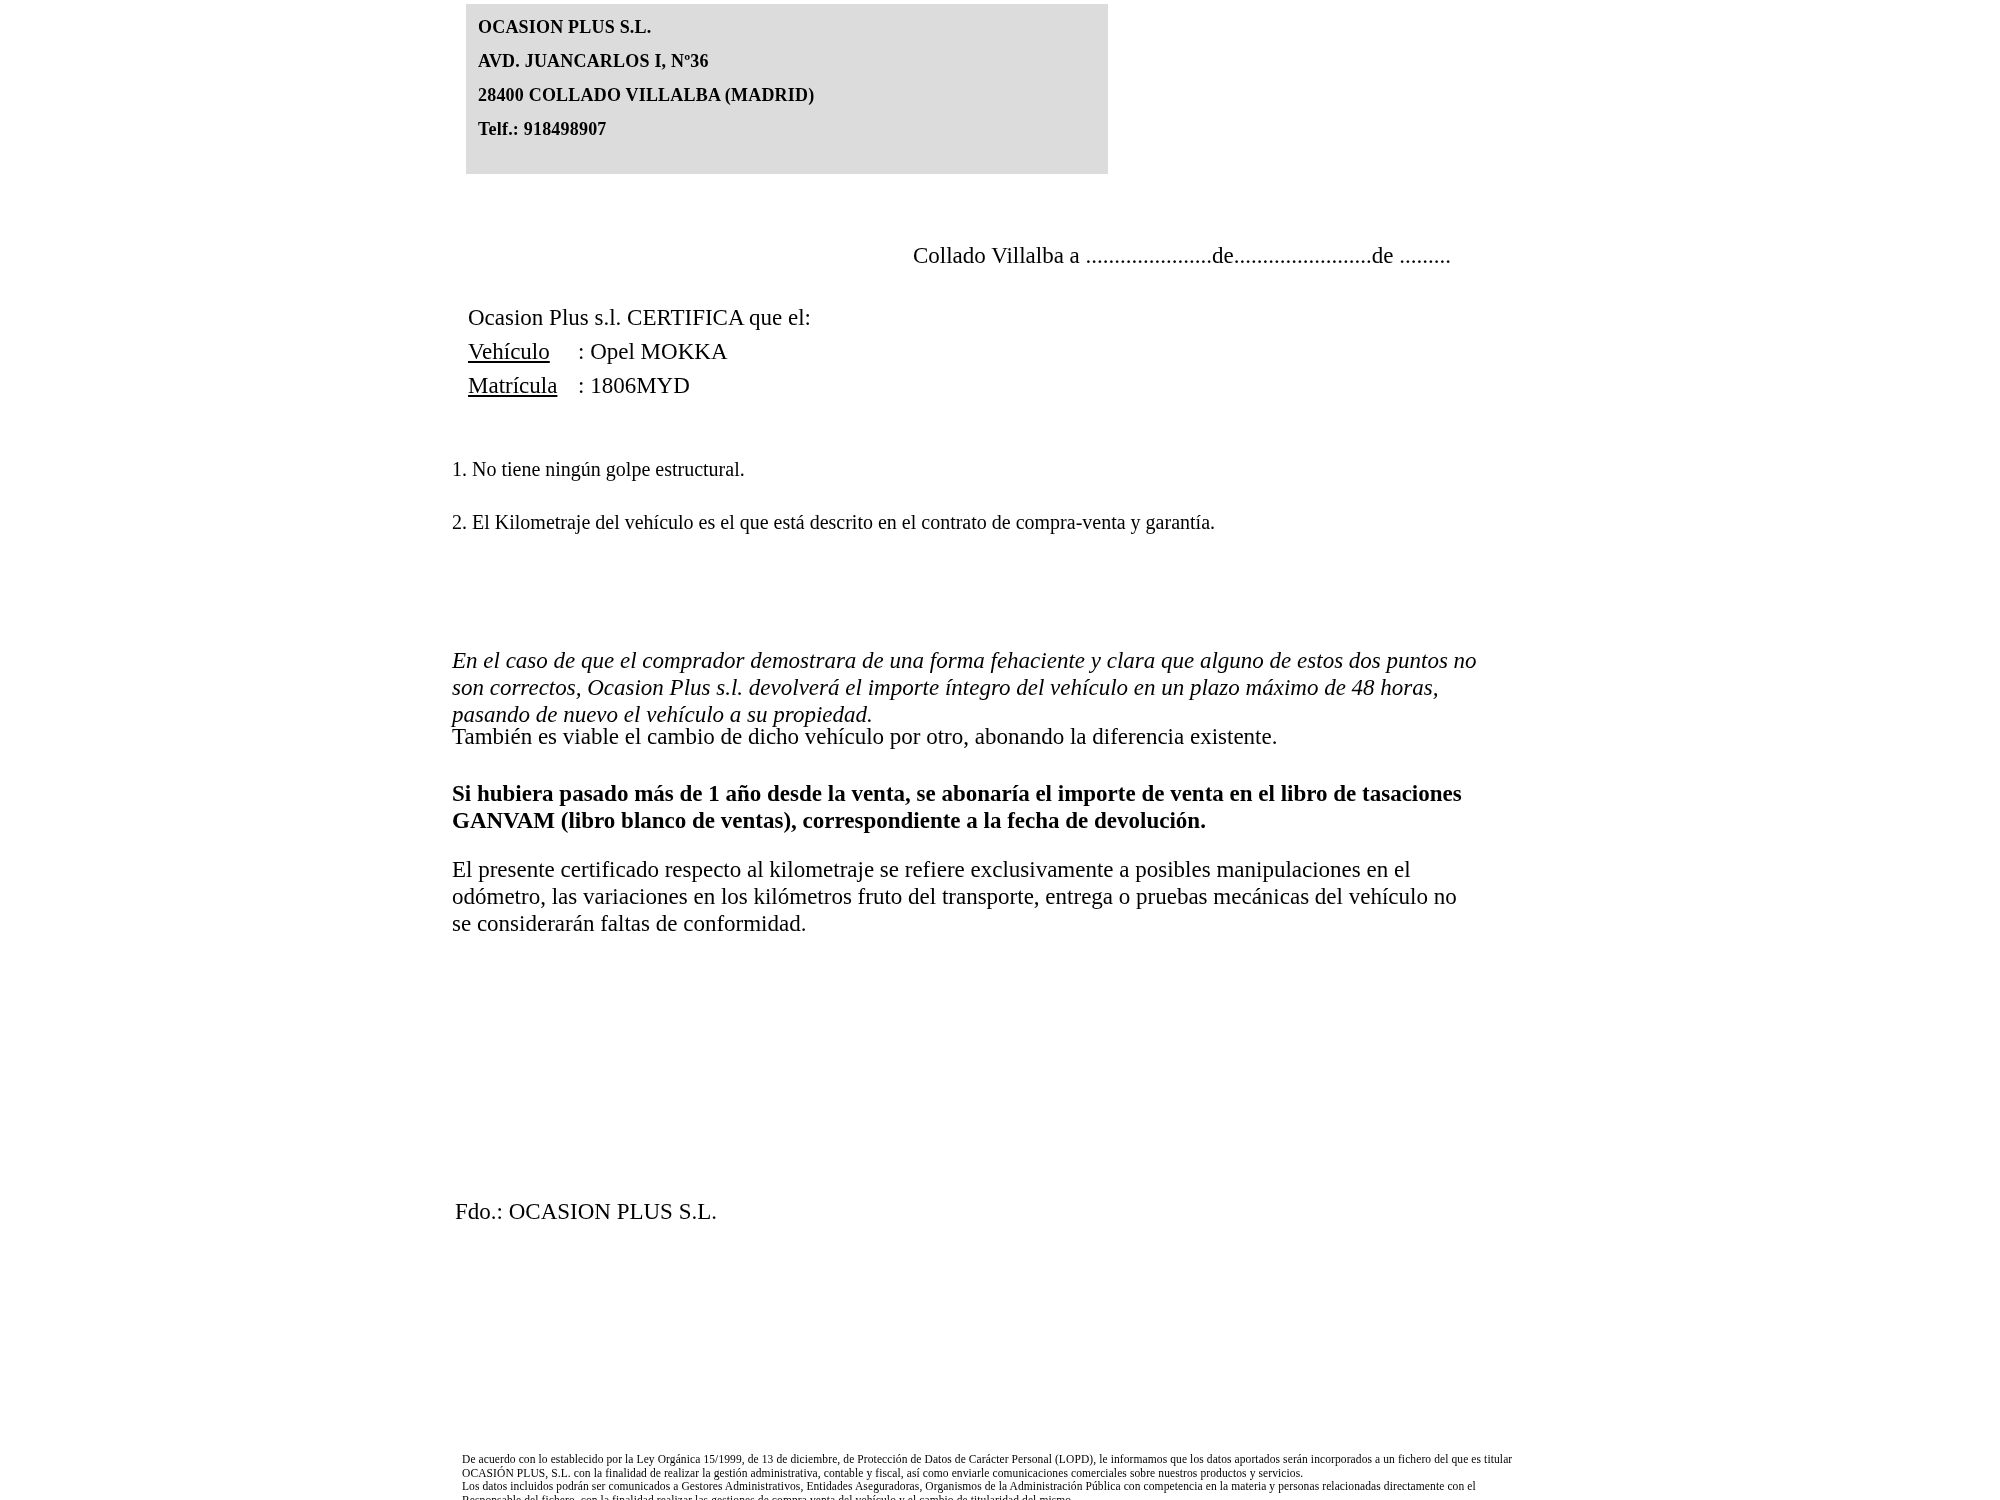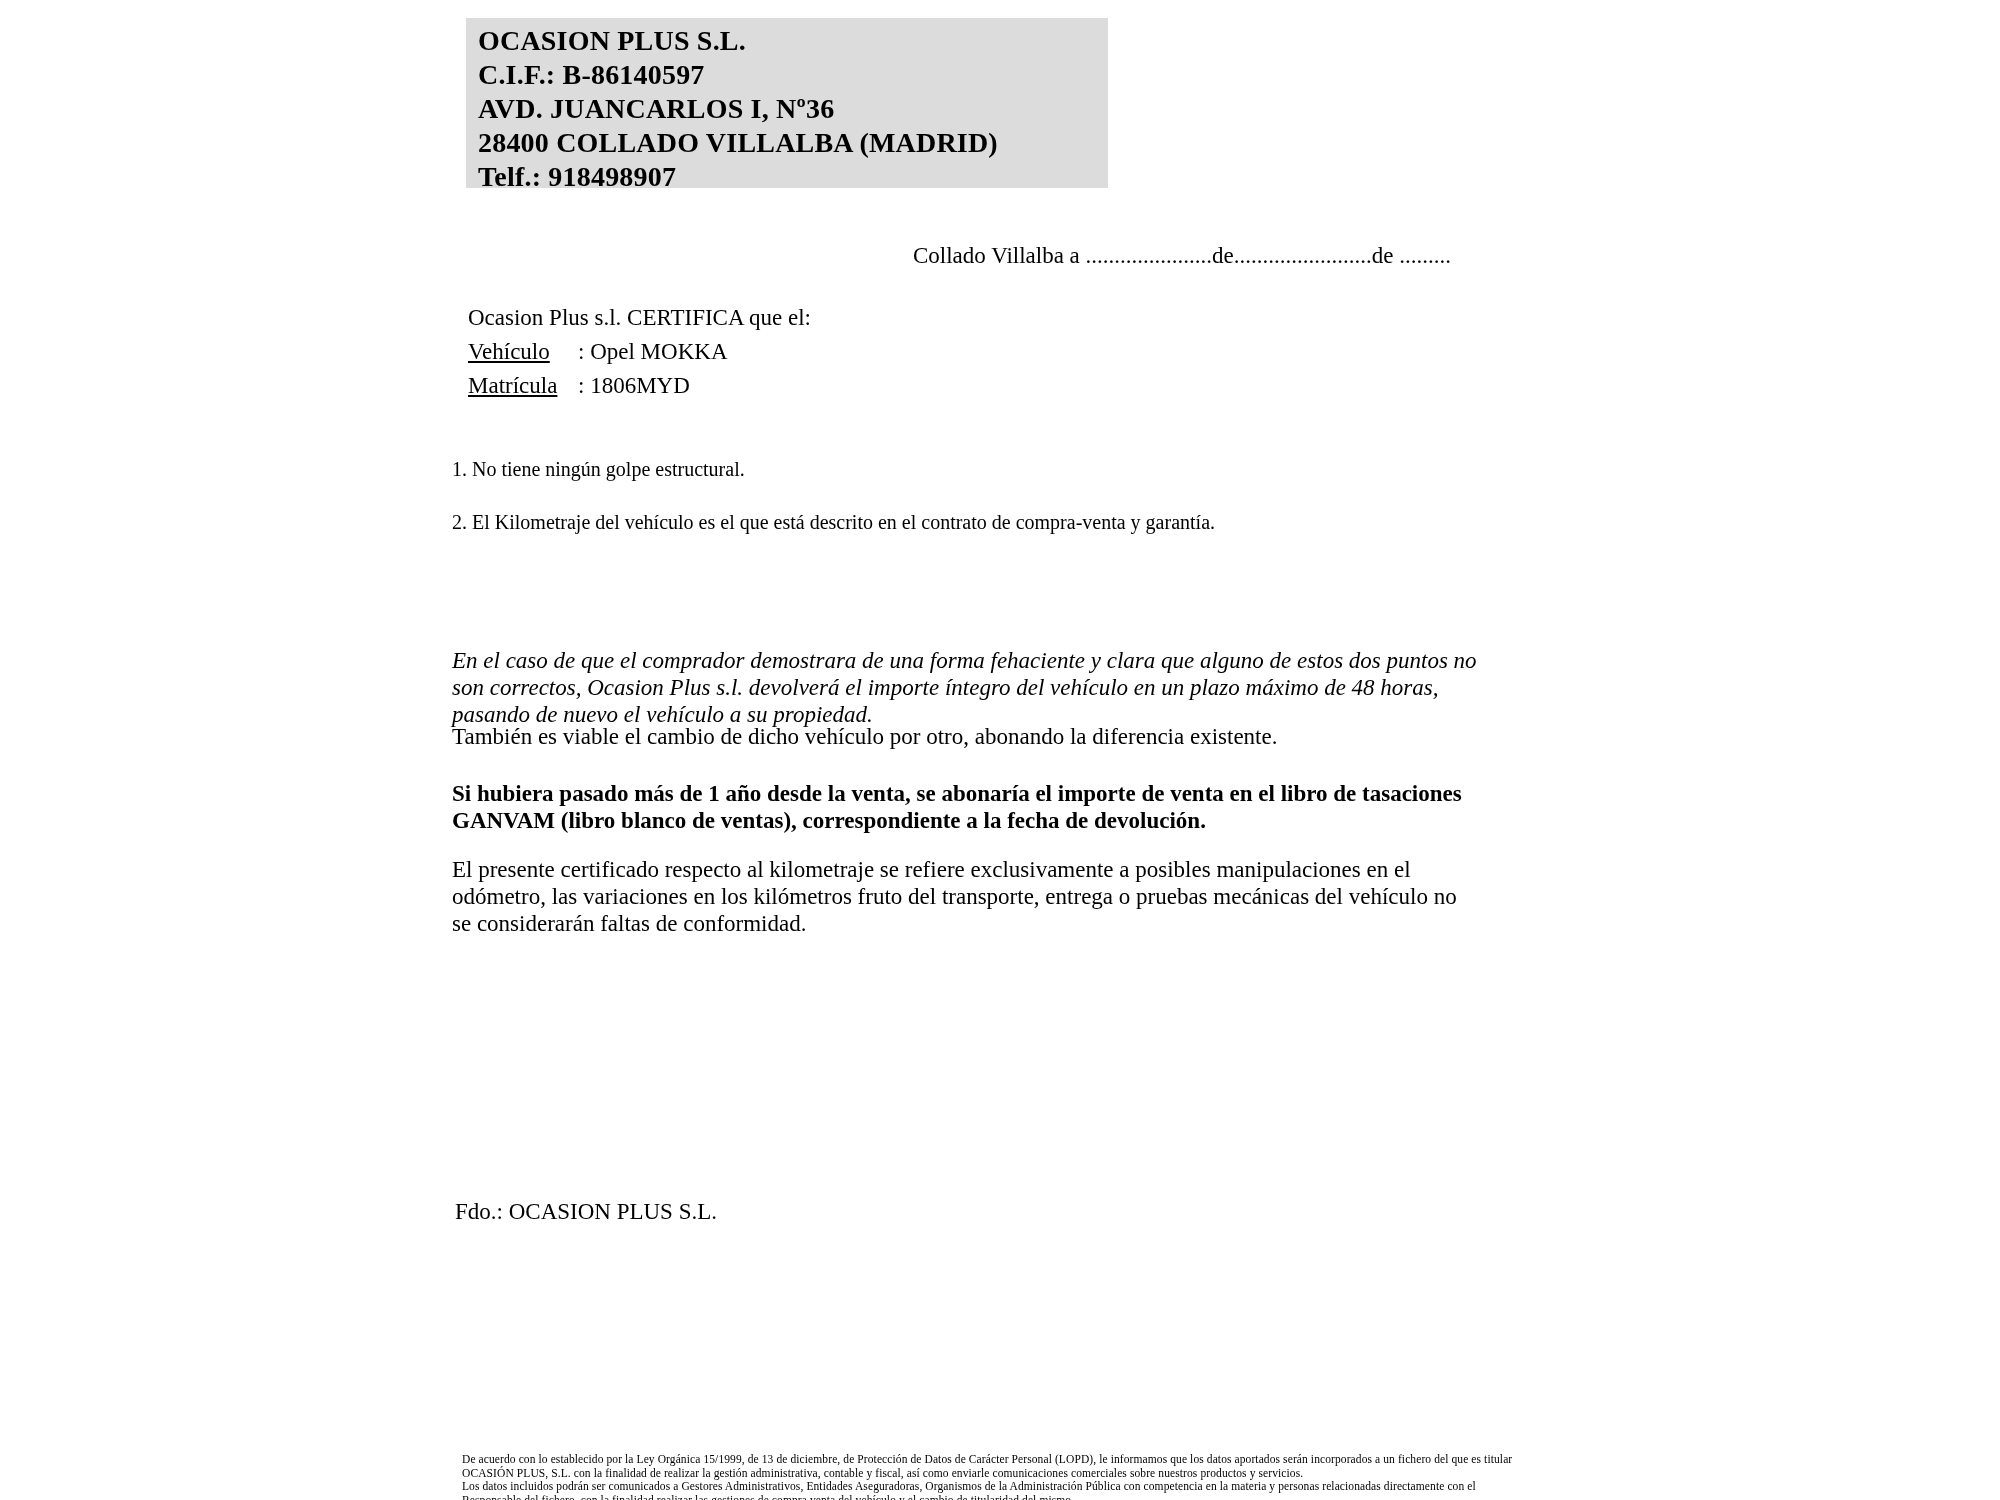--- a/index.html
+++ b/index.html
@@ -3,23 +3,23 @@
 <meta charset="utf-8">
 <style>
   html,body{margin:0;padding:0;}
   body{
     width:2000px;height:1500px;position:relative;overflow:hidden;
     background:#ffffff;color:#000000;
     font-family:"Liberation Serif","DejaVu Serif",serif;
   }
   .abs{position:absolute;}
   .header-box{
-    left:466px;top:18px;width:642px;height:170px;
+    left:466px;top:4px;width:642px;height:170px;
     background:#dcdcdc;
-    font-weight:bold;font-size:28px;line-height:34px;
+    font-weight:bold;font-size:18px;line-height:34px;
     padding:6px 0 0 12px;box-sizing:border-box;
     letter-spacing:0.2px;
   }
   .date-line{
     left:913px;top:243px;font-size:23px;white-space:nowrap;
   }
   .certifica{
     left:468px;top:301px;font-size:23px;line-height:34px;
   }
   .field-row .lbl{display:inline-block;width:110px;}
@@ -38,21 +38,20 @@
     font-size:11.5px;line-height:13.7px;white-space:pre-line;
     letter-spacing:0.1px;
     margin-top:37px;
   }
 </style>
 </head>
 <body>
 
 <div class="abs header-box">
   <div>OCASION PLUS S.L.</div>
-  <div>C.I.F.: B-86140597</div>
   <div>AVD. JUANCARLOS I, Nº36</div>
   <div>28400 COLLADO VILLALBA (MADRID)</div>
   <div>Telf.: 918498907</div>
 </div>
 
 <div class="abs date-line">Collado Villalba a ......................de........................de .........</div>
 
 <div class="abs certifica">
   <div>Ocasion Plus s.l. CERTIFICA que el:</div>
   <div class="field-row">

